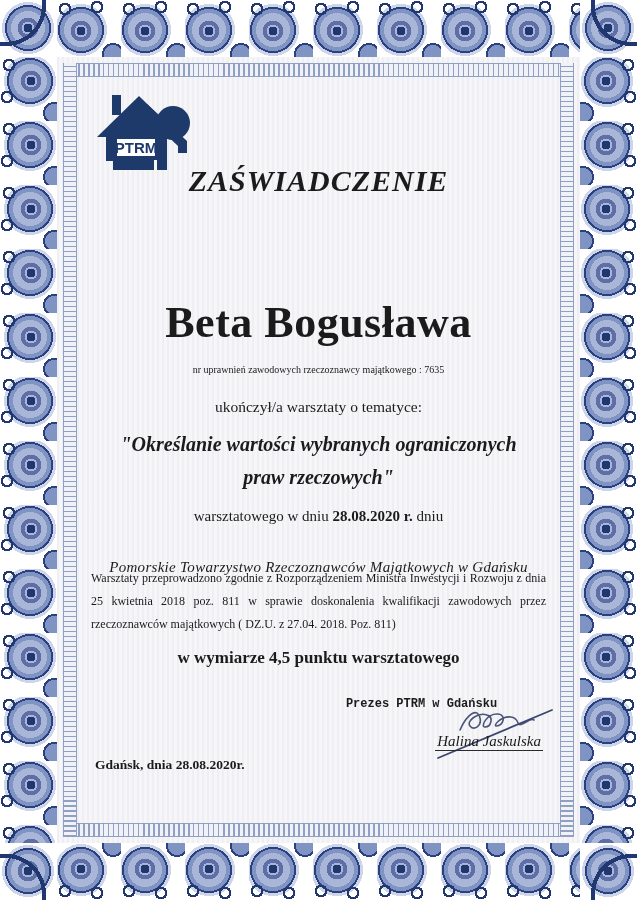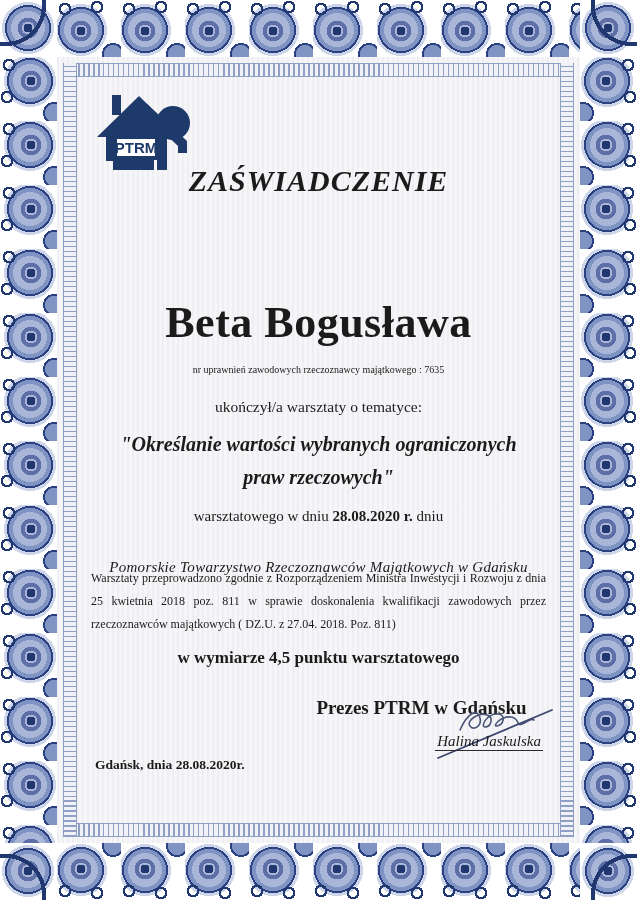--- a/index.html
+++ b/index.html
@@ -113,21 +113,21 @@
   .salutation{top:265px;font-size:14.5px;}
   .recipient{top:297px;font-size:44px;font-weight:bold;letter-spacing:0.5px;}
   .license{top:364px;font-size:10px;}
   .completed{top:398px;font-size:15.5px;text-align:center;}
   .workshop{top:428px;font-size:20px;font-weight:bold;font-style:italic;line-height:33px;}
   .organized{top:508px;font-size:15px;}
   .organized b{font-weight:bold;text-align:right;}
   .organizer{top:531px;font-size:15px;font-style:italic;letter-spacing:0.3px;margin-top:28px;}
   .legal{top:567px;left:91px;right:91px;text-align:justify;font-size:12px;line-height:23px;}
   .points{top:648px;font-size:17px;font-weight:bold;}
-  .signer-title{top:697px;left:300px;right:94px;font-size:19px;font-weight:bold;}
+  .signer-title{top:697px;left:300px;right:94px;font-size:12px;font-weight:bold;font-family:Liberation Mono, monospace;}
   .signature-scribble{position:absolute;left:430px;top:700px;width:150px;height:62px;}
   .signer-name{top:733px;left:330px;right:94px;text-align:right;font-size:15px;font-style:italic;}
   .signer-name span{border-bottom:1px solid #2a2a2a;padding:0 2px 1px 2px;}
   .place-date{top:757px;left:95px;right:auto;text-align:left;font-size:13.5px;font-weight:bold;font-family:Liberation Serif, serif;}
 </style>
 </head>
 <body>
 
 <div class="certificate">
 

